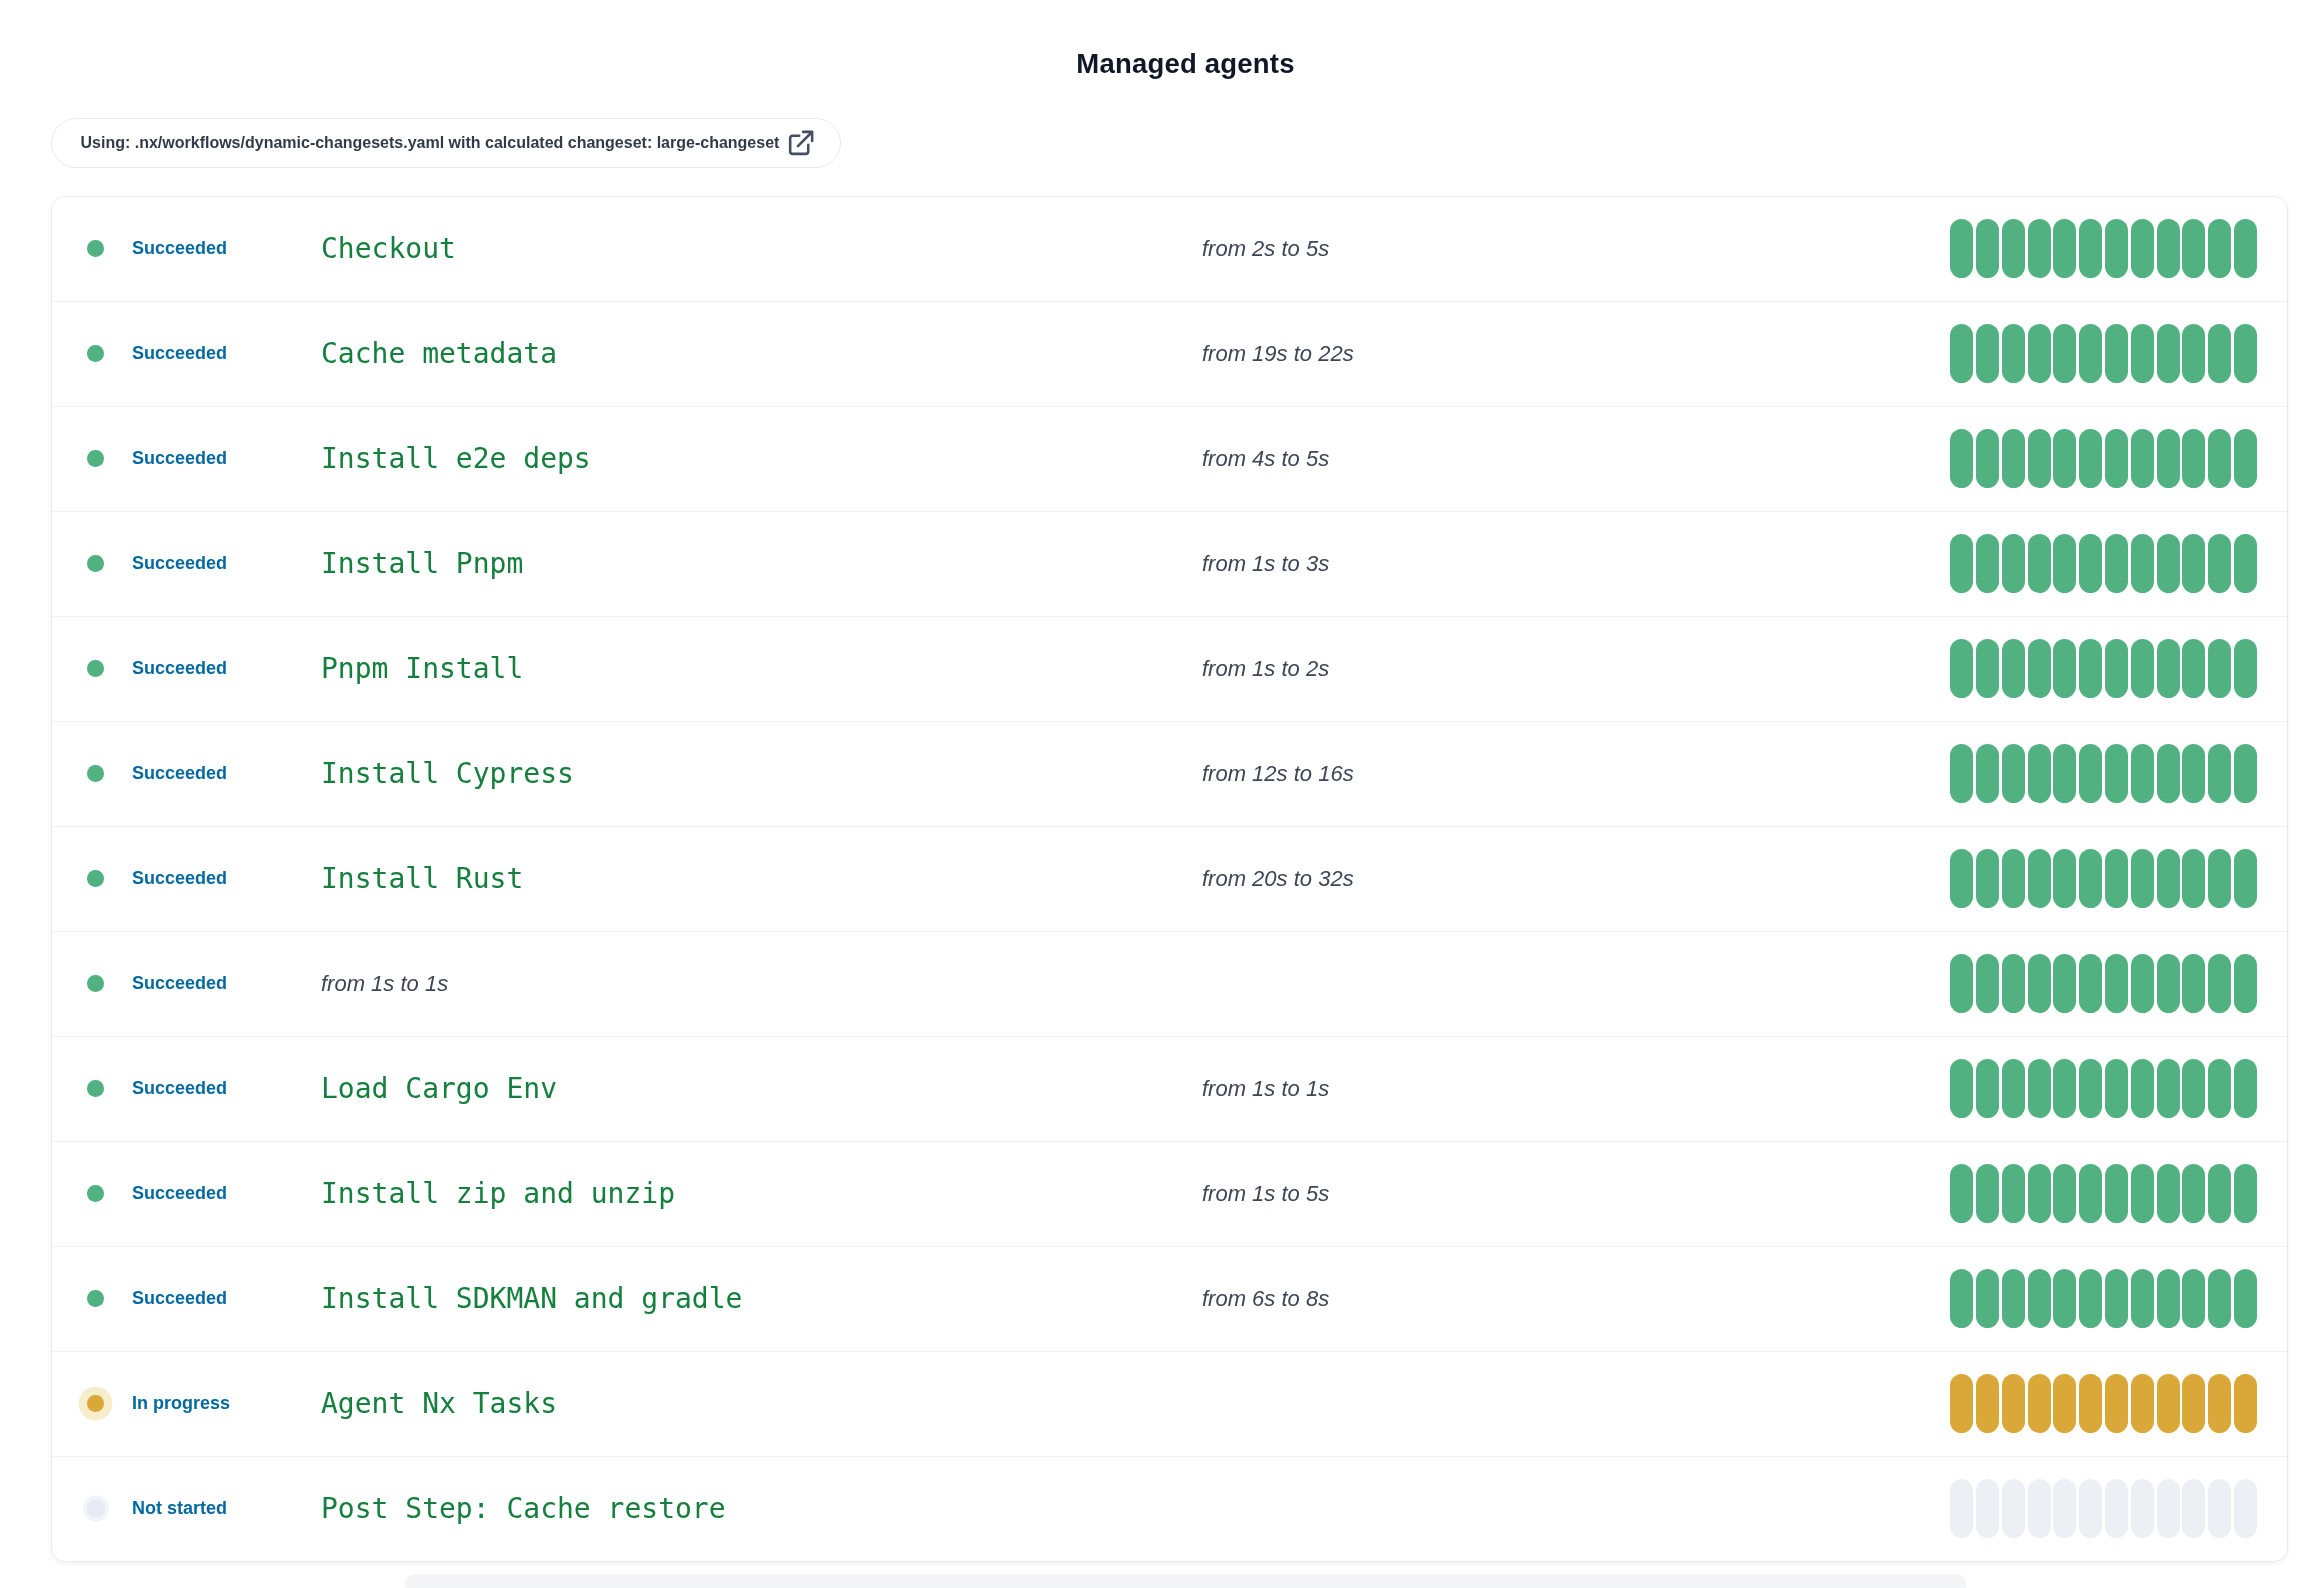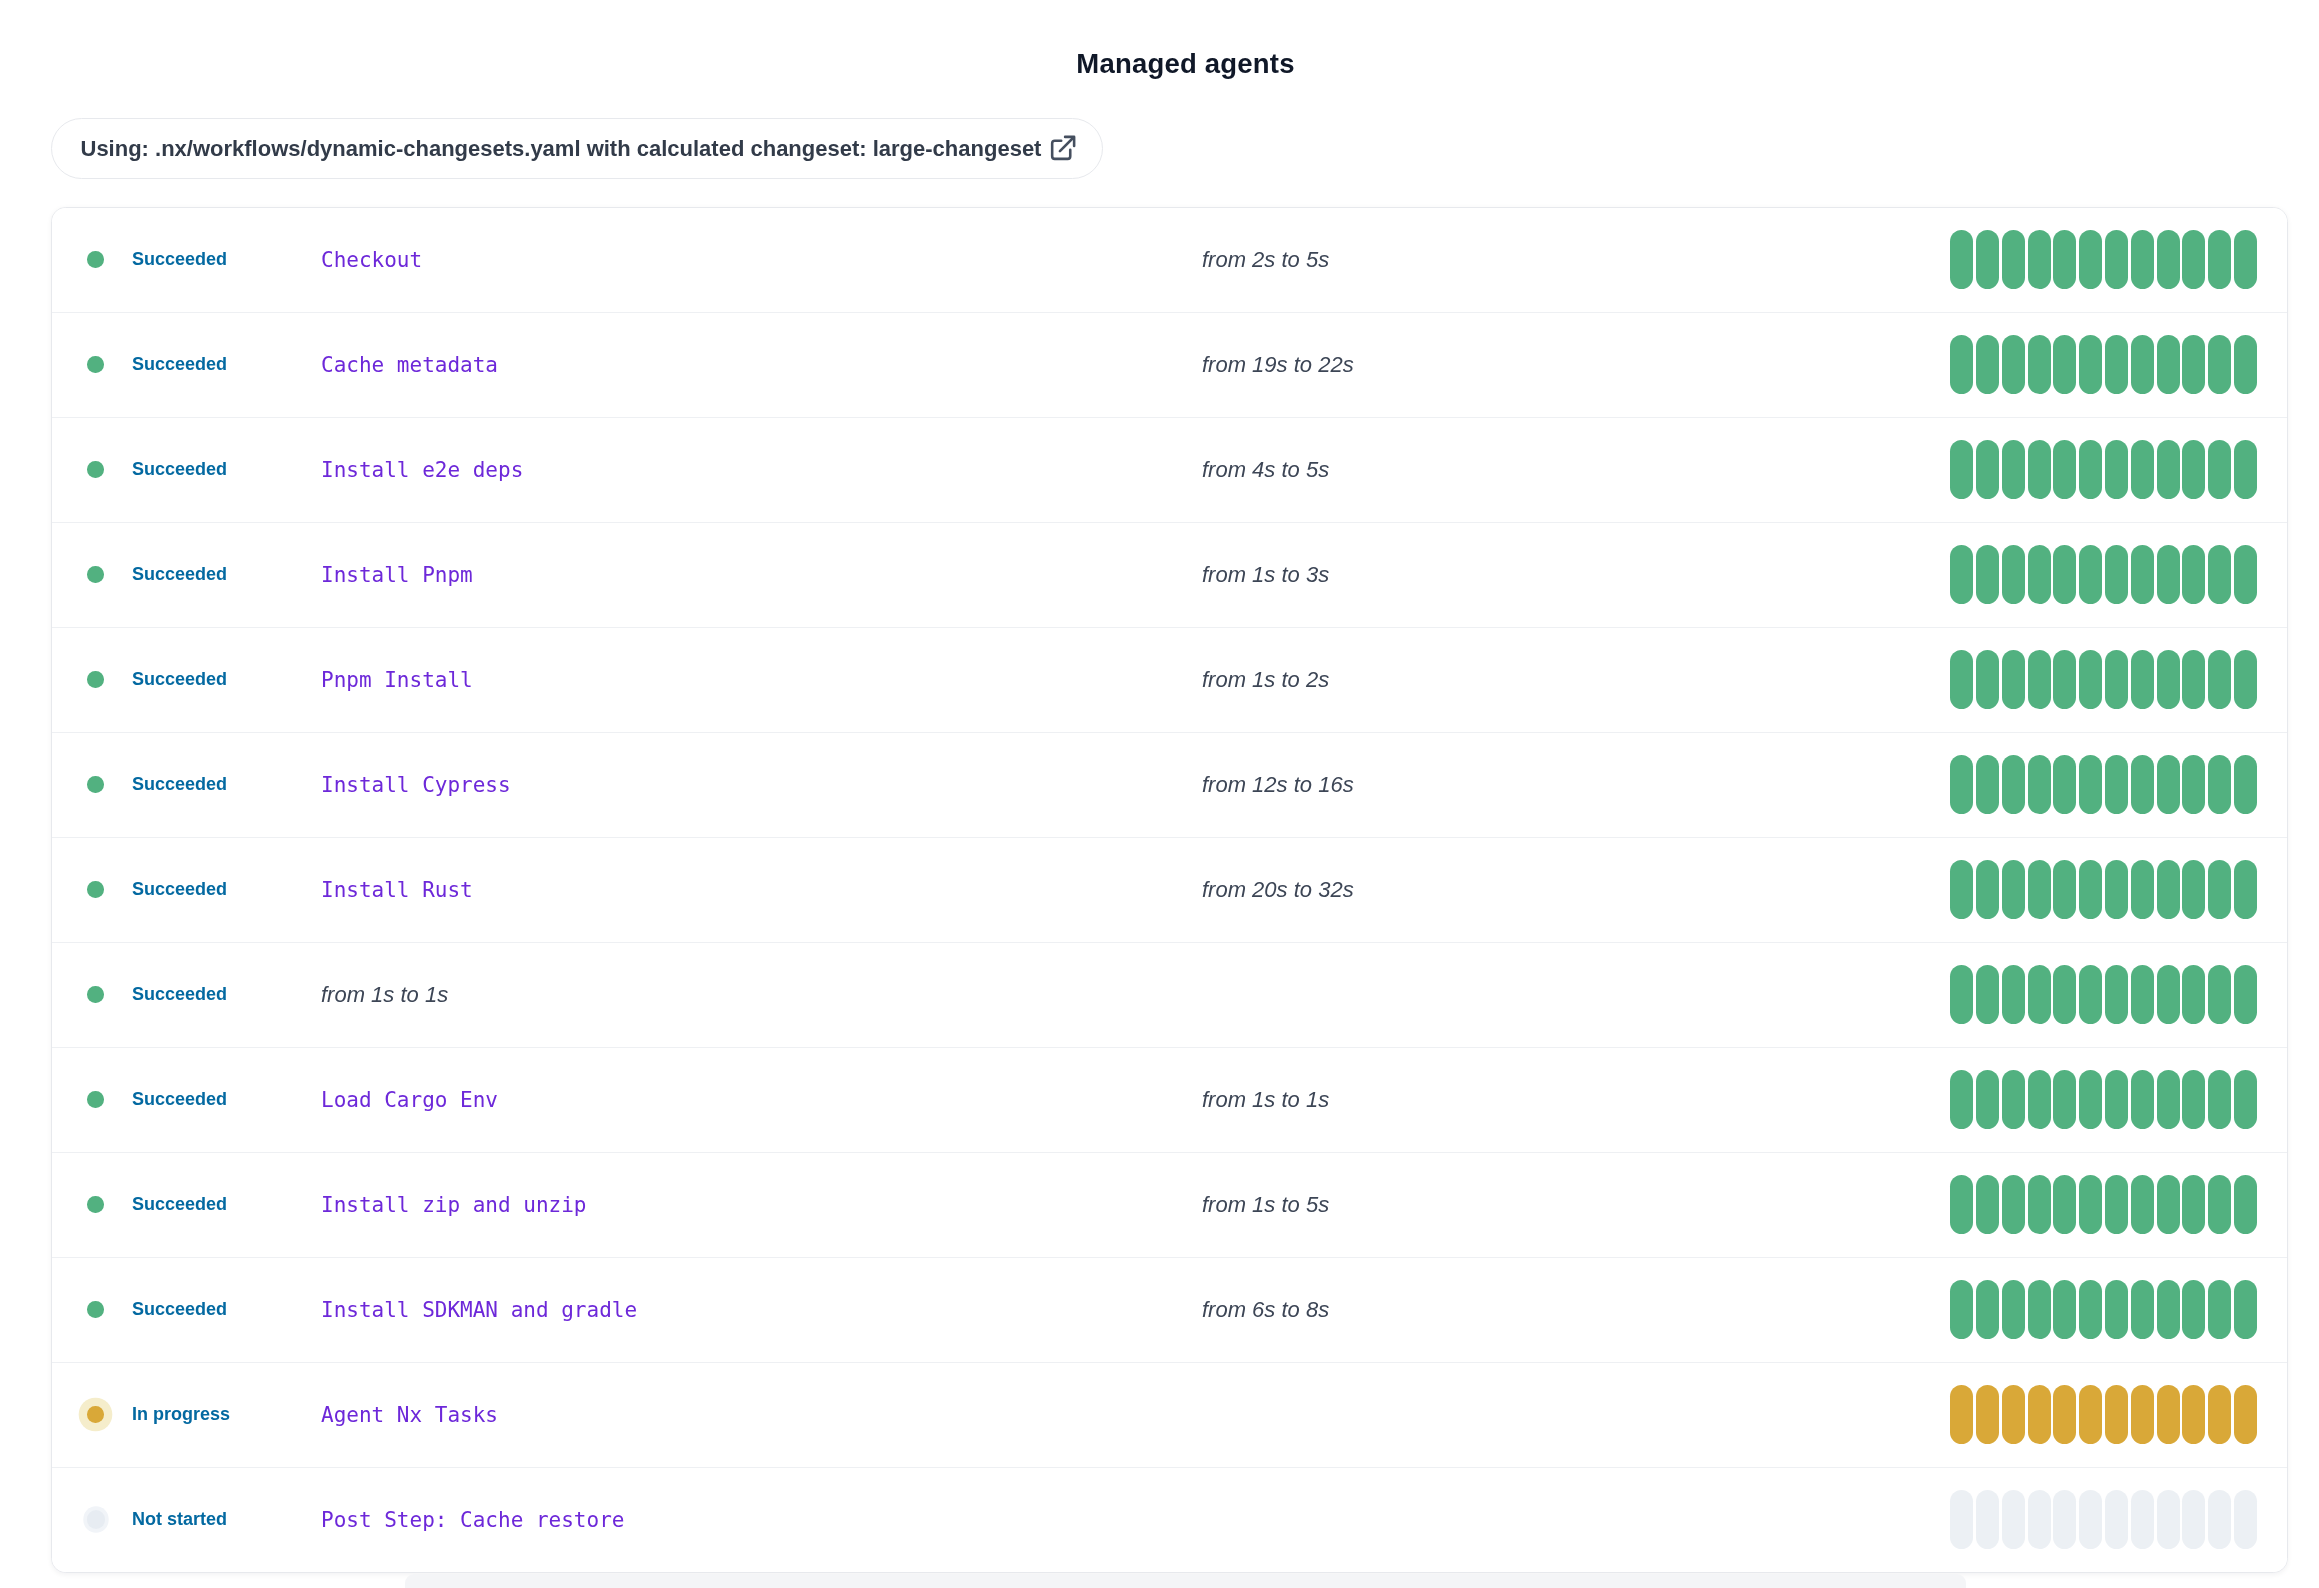--- a/index.html
+++ b/index.html
@@ -9,23 +9,23 @@
     font-family:"Liberation Sans", sans-serif;
     -webkit-font-smoothing:antialiased;
   }
   .page{padding:46px 0 0 51px;}
   .page-title{
     font-size:27.5px;line-height:35px;font-weight:700;color:#101828;
     letter-spacing:0.2px;margin:0 0 37px 0;text-align:center;
   }
   .banner{
     display:inline-flex;align-items:center;gap:6px;
-    height:61px;padding:0 24px 0 28.5px;box-sizing:border-box;
+    height:50px;padding:0 24px 0 28.5px;box-sizing:border-box;
     border:1.8px solid var(--border);border-radius:917px;background:#fff;
-    font-size:22px;font-weight:600;color:#323b49;
+    font-size:16px;font-weight:600;color:#323b49;
     margin:0 0 27.5px 0;cursor:pointer;
   }
   .banner svg{width:31px;height:31px;display:block;}
 
   .card{
     width:2235px;background:#fff;
     border:1.8px solid var(--border);border-radius:14.7px;
     box-shadow:0 1.8px 5.5px rgba(16,24,40,.05);
     overflow:hidden;
   }
@@ -44,21 +44,21 @@
     box-shadow:0 0 0 8.3px var(--in-progress-halo);
   }
   .row.not-started .dot{
     width:18.4px;height:18.4px;background:var(--not-started);
     box-shadow:0 0 0 3.7px #f1f4f8;
   }
 
   .status{font-size:18px;font-weight:600;color:#0369a1;}
   .step{
     font-family:"DejaVu Sans Mono","Liberation Mono",monospace;
-    font-size:21px;color:#6d28d9;white-space:nowrap;
+    font-size:28px;color:#15803d;white-space:nowrap;
   }
   .duration{font-style:italic;font-size:22px;color:#3d4656;}
 
   .bar{display:flex;gap:2.8px;justify-self:end;}
   .seg{width:23px;height:59px;border-radius:11.5px;background:var(--succeeded);}
   .row.in-progress .seg{background:var(--in-progress);}
   .row.not-started .seg{background:var(--not-started-bar);}
 
   .bottom-strip{
     position:absolute;left:405px;top:1574px;width:1561px;height:14.7px;

